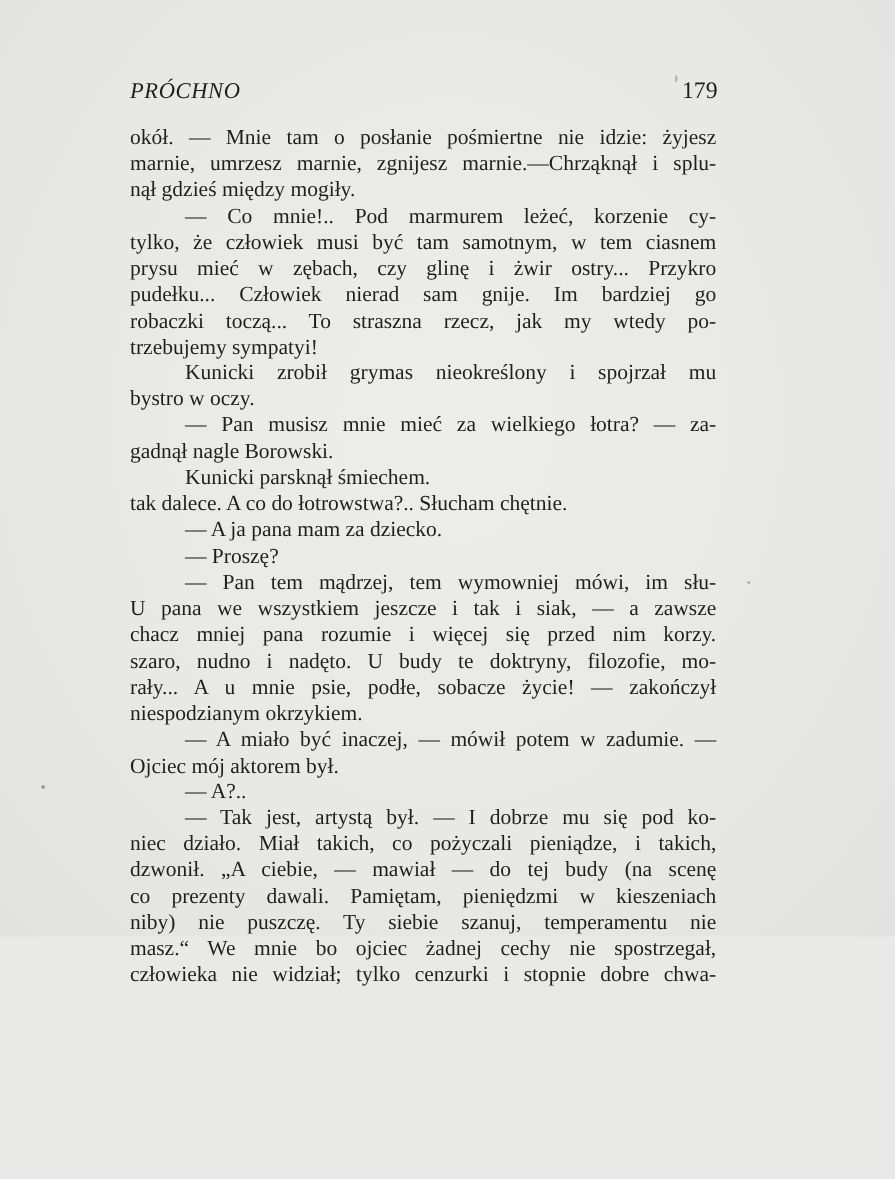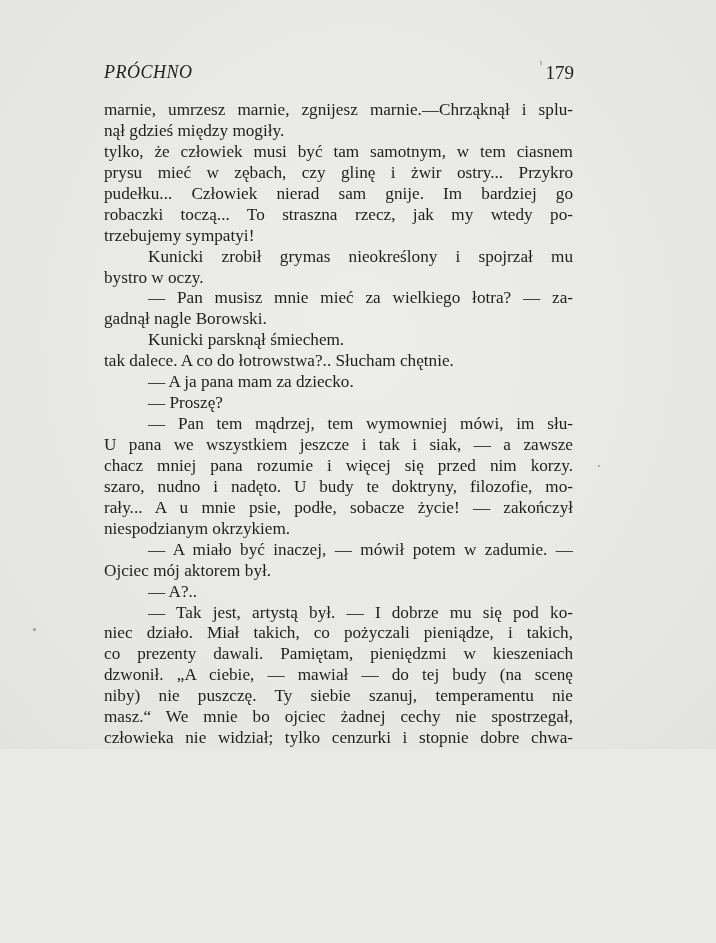--- a/index.html
+++ b/index.html
@@ -74,22 +74,24 @@
 <body>
 
 <div class="page">
 
   <div class="header">
     <span class="running-title">PRÓCHNO</span>
     <span class="page-number">179</span>
   </div>
 
   <div class="body-text" id="body-text">
+      <span class="line">okół. — Mnie tam o posłanie pośmiertne nie idzie: żyjesz</span>
       <span class="line">marnie, umrzesz marnie, zgnijesz marnie.—Chrząknął i splu-</span>
       <span class="line last">nął gdzieś między mogiły.</span>
+      <span class="line indent">— Co mnie!.. Pod marmurem leżeć, korzenie cy-</span>
       <span class="line">tylko, że człowiek musi być tam samotnym, w tem ciasnem</span>
       <span class="line">prysu mieć w zębach, czy glinę i żwir ostry... Przykro</span>
       <span class="line">pudełku... Człowiek nierad sam gnije. Im bardziej go</span>
       <span class="line">robaczki toczą... To straszna rzecz, jak my wtedy po-</span>
       <span class="line last">trzebujemy sympatyi!</span>
       <span class="line indent">Kunicki zrobił grymas nieokreślony i spojrzał mu</span>
       <span class="line last">bystro w oczy.</span>
       <span class="line indent">— Pan musisz mnie mieć za wielkiego łotra? — za-</span>
       <span class="line last">gadnął nagle Borowski.</span>
       <span class="line indent last">Kunicki parsknął śmiechem.</span>
@@ -100,22 +102,22 @@
       <span class="line">U pana we wszystkiem jeszcze i tak i siak, — a zawsze</span>
       <span class="line">chacz mniej pana rozumie i więcej się przed nim korzy.</span>
       <span class="line">szaro, nudno i nadęto. U budy te doktryny, filozofie, mo-</span>
       <span class="line">rały... A u mnie psie, podłe, sobacze życie! — zakończył</span>
       <span class="line last">niespodzianym okrzykiem.</span>
       <span class="line indent">— A miało być inaczej, — mówił potem w zadumie. —</span>
       <span class="line last">Ojciec mój aktorem był.</span>
       <span class="line indent last">— A?..</span>
       <span class="line indent">— Tak jest, artystą był. — I dobrze mu się pod ko-</span>
       <span class="line">niec działo. Miał takich, co pożyczali pieniądze, i takich,</span>
+      <span class="line">dzwonił. „A ciebie, — mawiał — do tej budy (na scenę</span>
       <span class="line">co prezenty dawali. Pamiętam, pieniędzmi w kieszeniach</span>
-      <span class="line">dzwonił. „A ciebie, — mawiał — do tej budy (na scenę</span>
       <span class="line">niby) nie puszczę. Ty siebie szanuj, temperamentu nie</span>
       <span class="line">masz.“ We mnie bo ojciec żadnej cechy nie spostrzegał,</span>
       <span class="line">człowieka nie widział; tylko cenzurki i stopnie dobre chwa-</span>
     </div>
 
   <span class="speck" style="left:33px;top:628px;"></span>
   <span class="speck" style="left:540px;top:60px;width:2px;height:6px;background:#b5b5b3;"></span>
   <span class="speck" style="left:598px;top:465px;width:2px;height:2px;"></span>
 </div>
 

